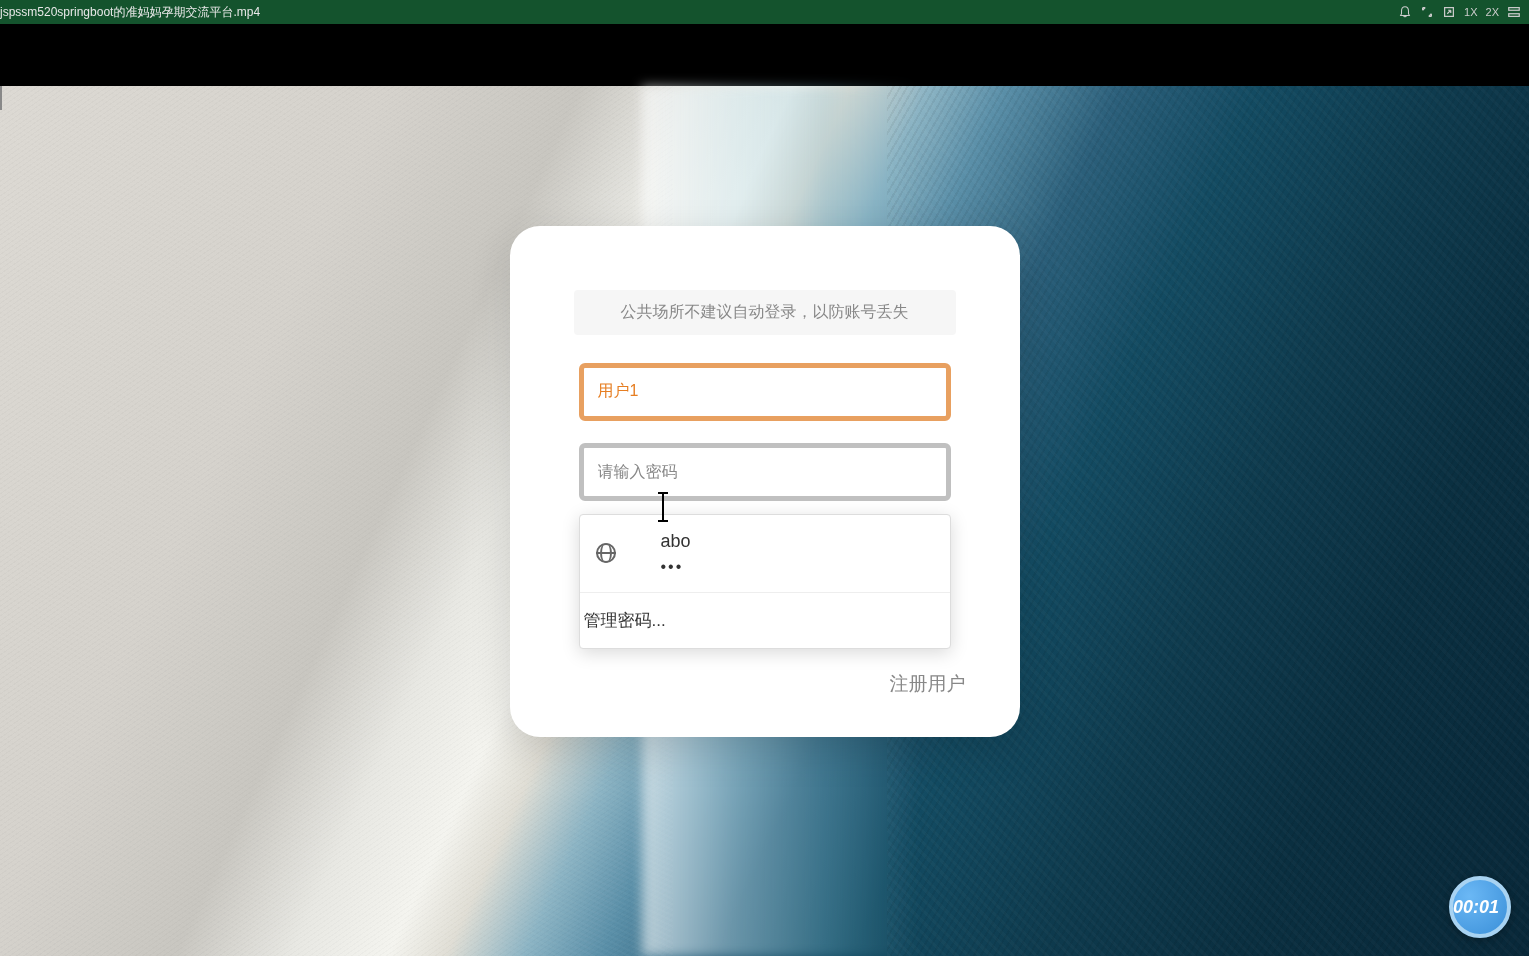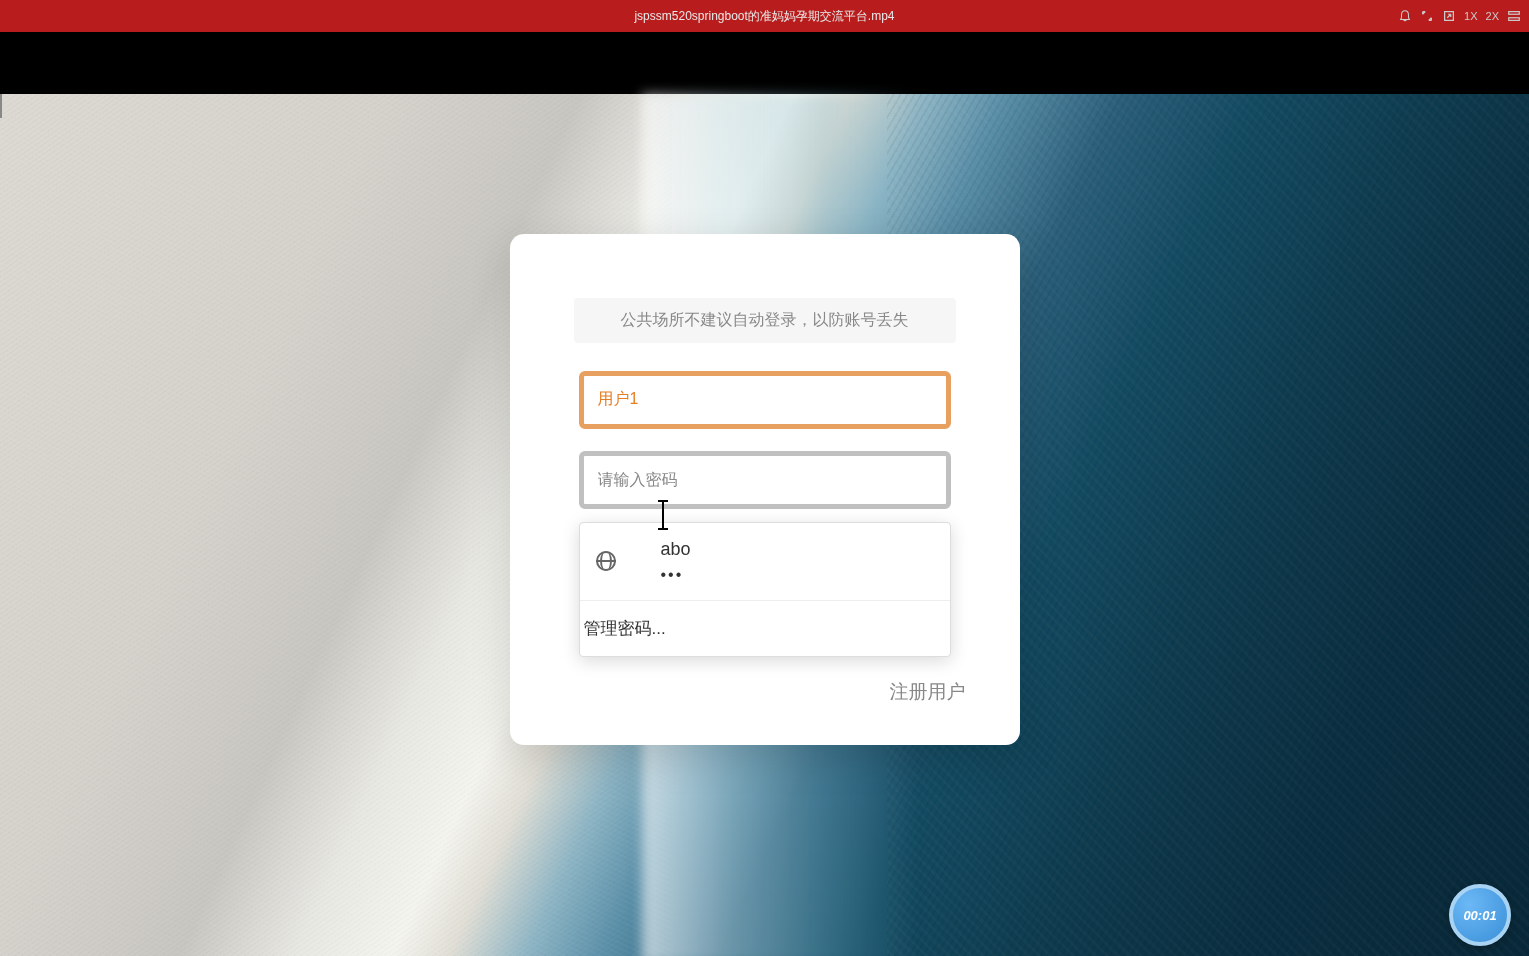--- a/index.html
+++ b/index.html
@@ -8,26 +8,25 @@
       box-sizing: border-box;
     }
     body {
       font-family: -apple-system, BlinkMacSystemFont, "Segoe UI", "Microsoft YaHei", sans-serif;
       width: 1529px;
       height: 956px;
       overflow: hidden;
       position: relative;
     }
     .titlebar {
-      background: #b91c1c;
-      height: 32px;
+      background: #14532d;
+      height: 24px;
       color: #e8e8e8;
       display: flex;
       align-items: center;
-      justify-content: center;
       font-size: 12px;
       position: relative;
     }
     .titlebar-controls {
       position: absolute;
       right: 8px;
       display: flex;
       align-items: center;
       gap: 8px;
       color: #ccc;
@@ -81,21 +80,21 @@
       right: 0; top: 0;
       width: 42%;
       height: 100%;
       background: 
         repeating-linear-gradient(45deg, rgba(255,255,255,0.02) 0 3px, transparent 3px 8px),
         repeating-linear-gradient(-60deg, rgba(0,0,0,0.06) 0 2px, transparent 2px 6px);
     }
     .login-card {
       position: relative;
       background: #fff;
-      border-radius: 14px;
+      border-radius: 30px;
       width: 510px;
       padding: 44px 32px 40px;
       box-shadow: 0 12px 40px rgba(0,0,0,0.15);
       z-index: 10;
       margin-top: -80px;
     }
     .hint-banner {
       background: #f6f6f6;
       color: #888;
       font-size: 16px;
@@ -233,23 +232,22 @@
       position: absolute;
       right: 18px;
       bottom: 18px;
       width: 62px;
       height: 62px;
       border-radius: 50%;
       background: radial-gradient(circle at 30% 30%, #6bb8f5, #3a8fd8);
       border: 4px solid #a8d3f2;
       display: flex;
       align-items: center;
-      justify-content: center;
       color: #fff;
-      font-size: 13px;
+      font-size: 18px;
       font-style: italic;
       font-weight: 600;
       z-index: 50;
       box-shadow: 0 2px 8px rgba(0,0,0,0.3);
     }
     .left-edge-tab {
       position: absolute;
       left: 0;
       top: 0;
       width: 2px;

